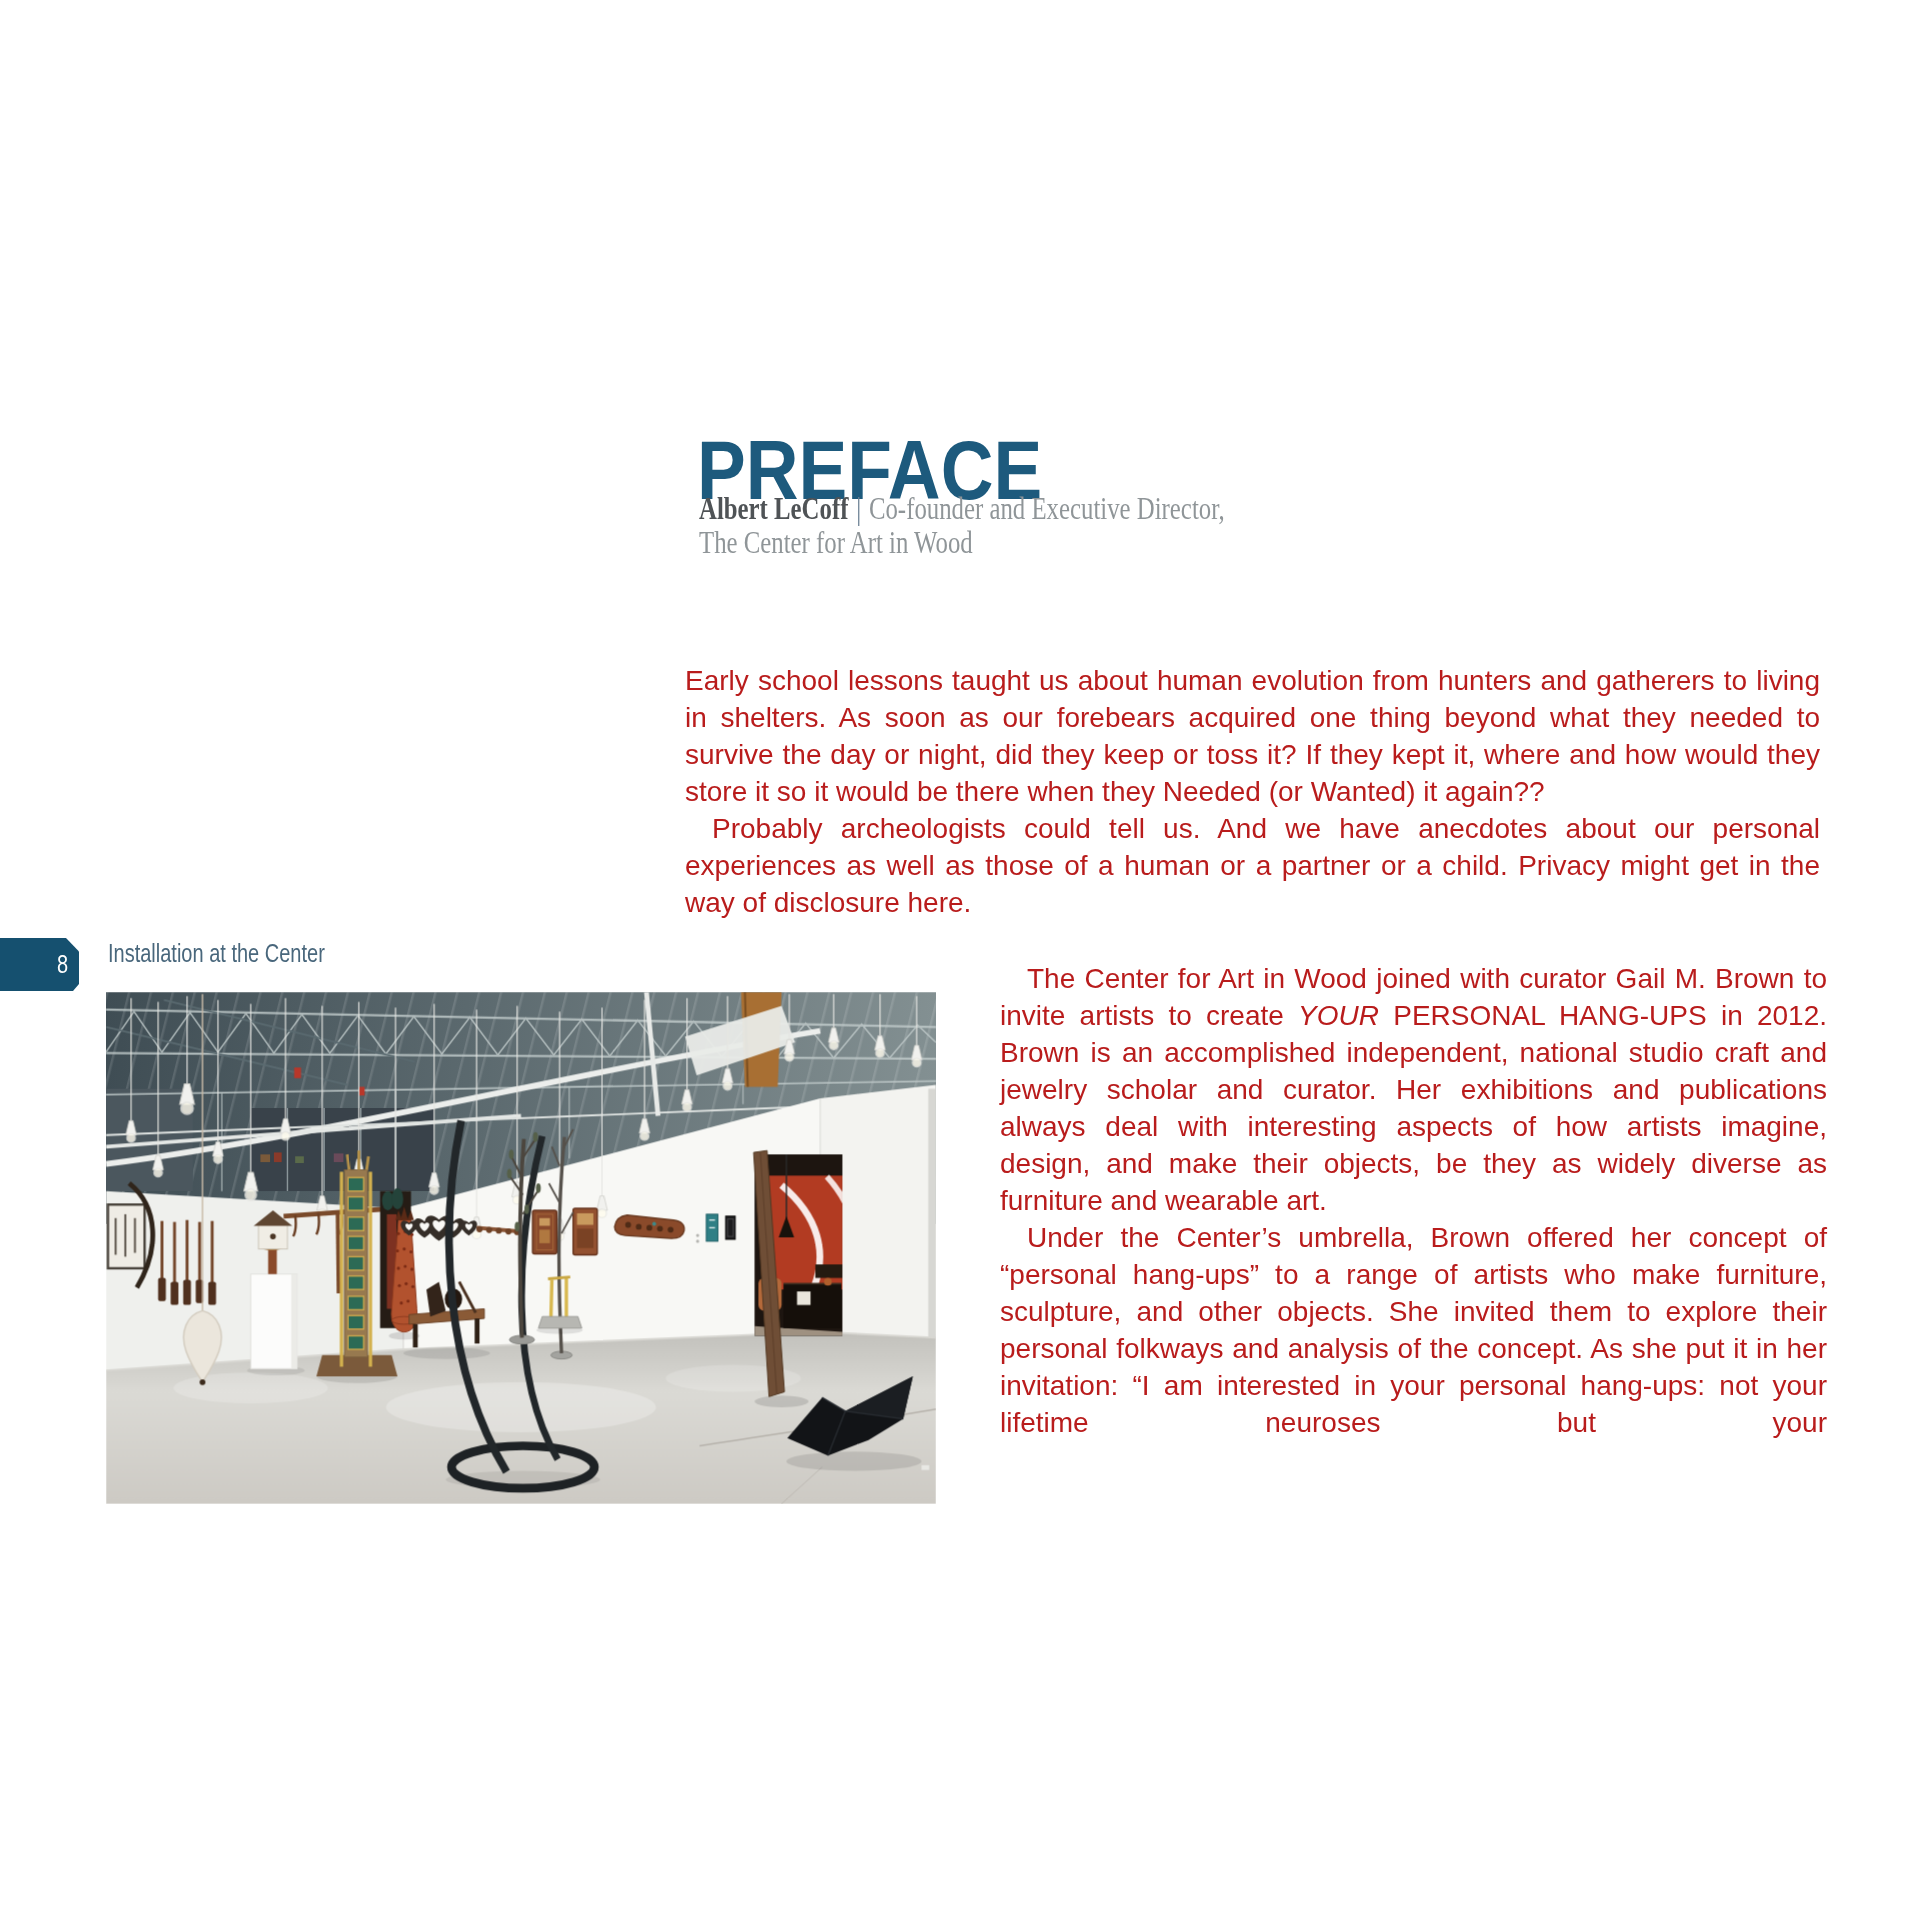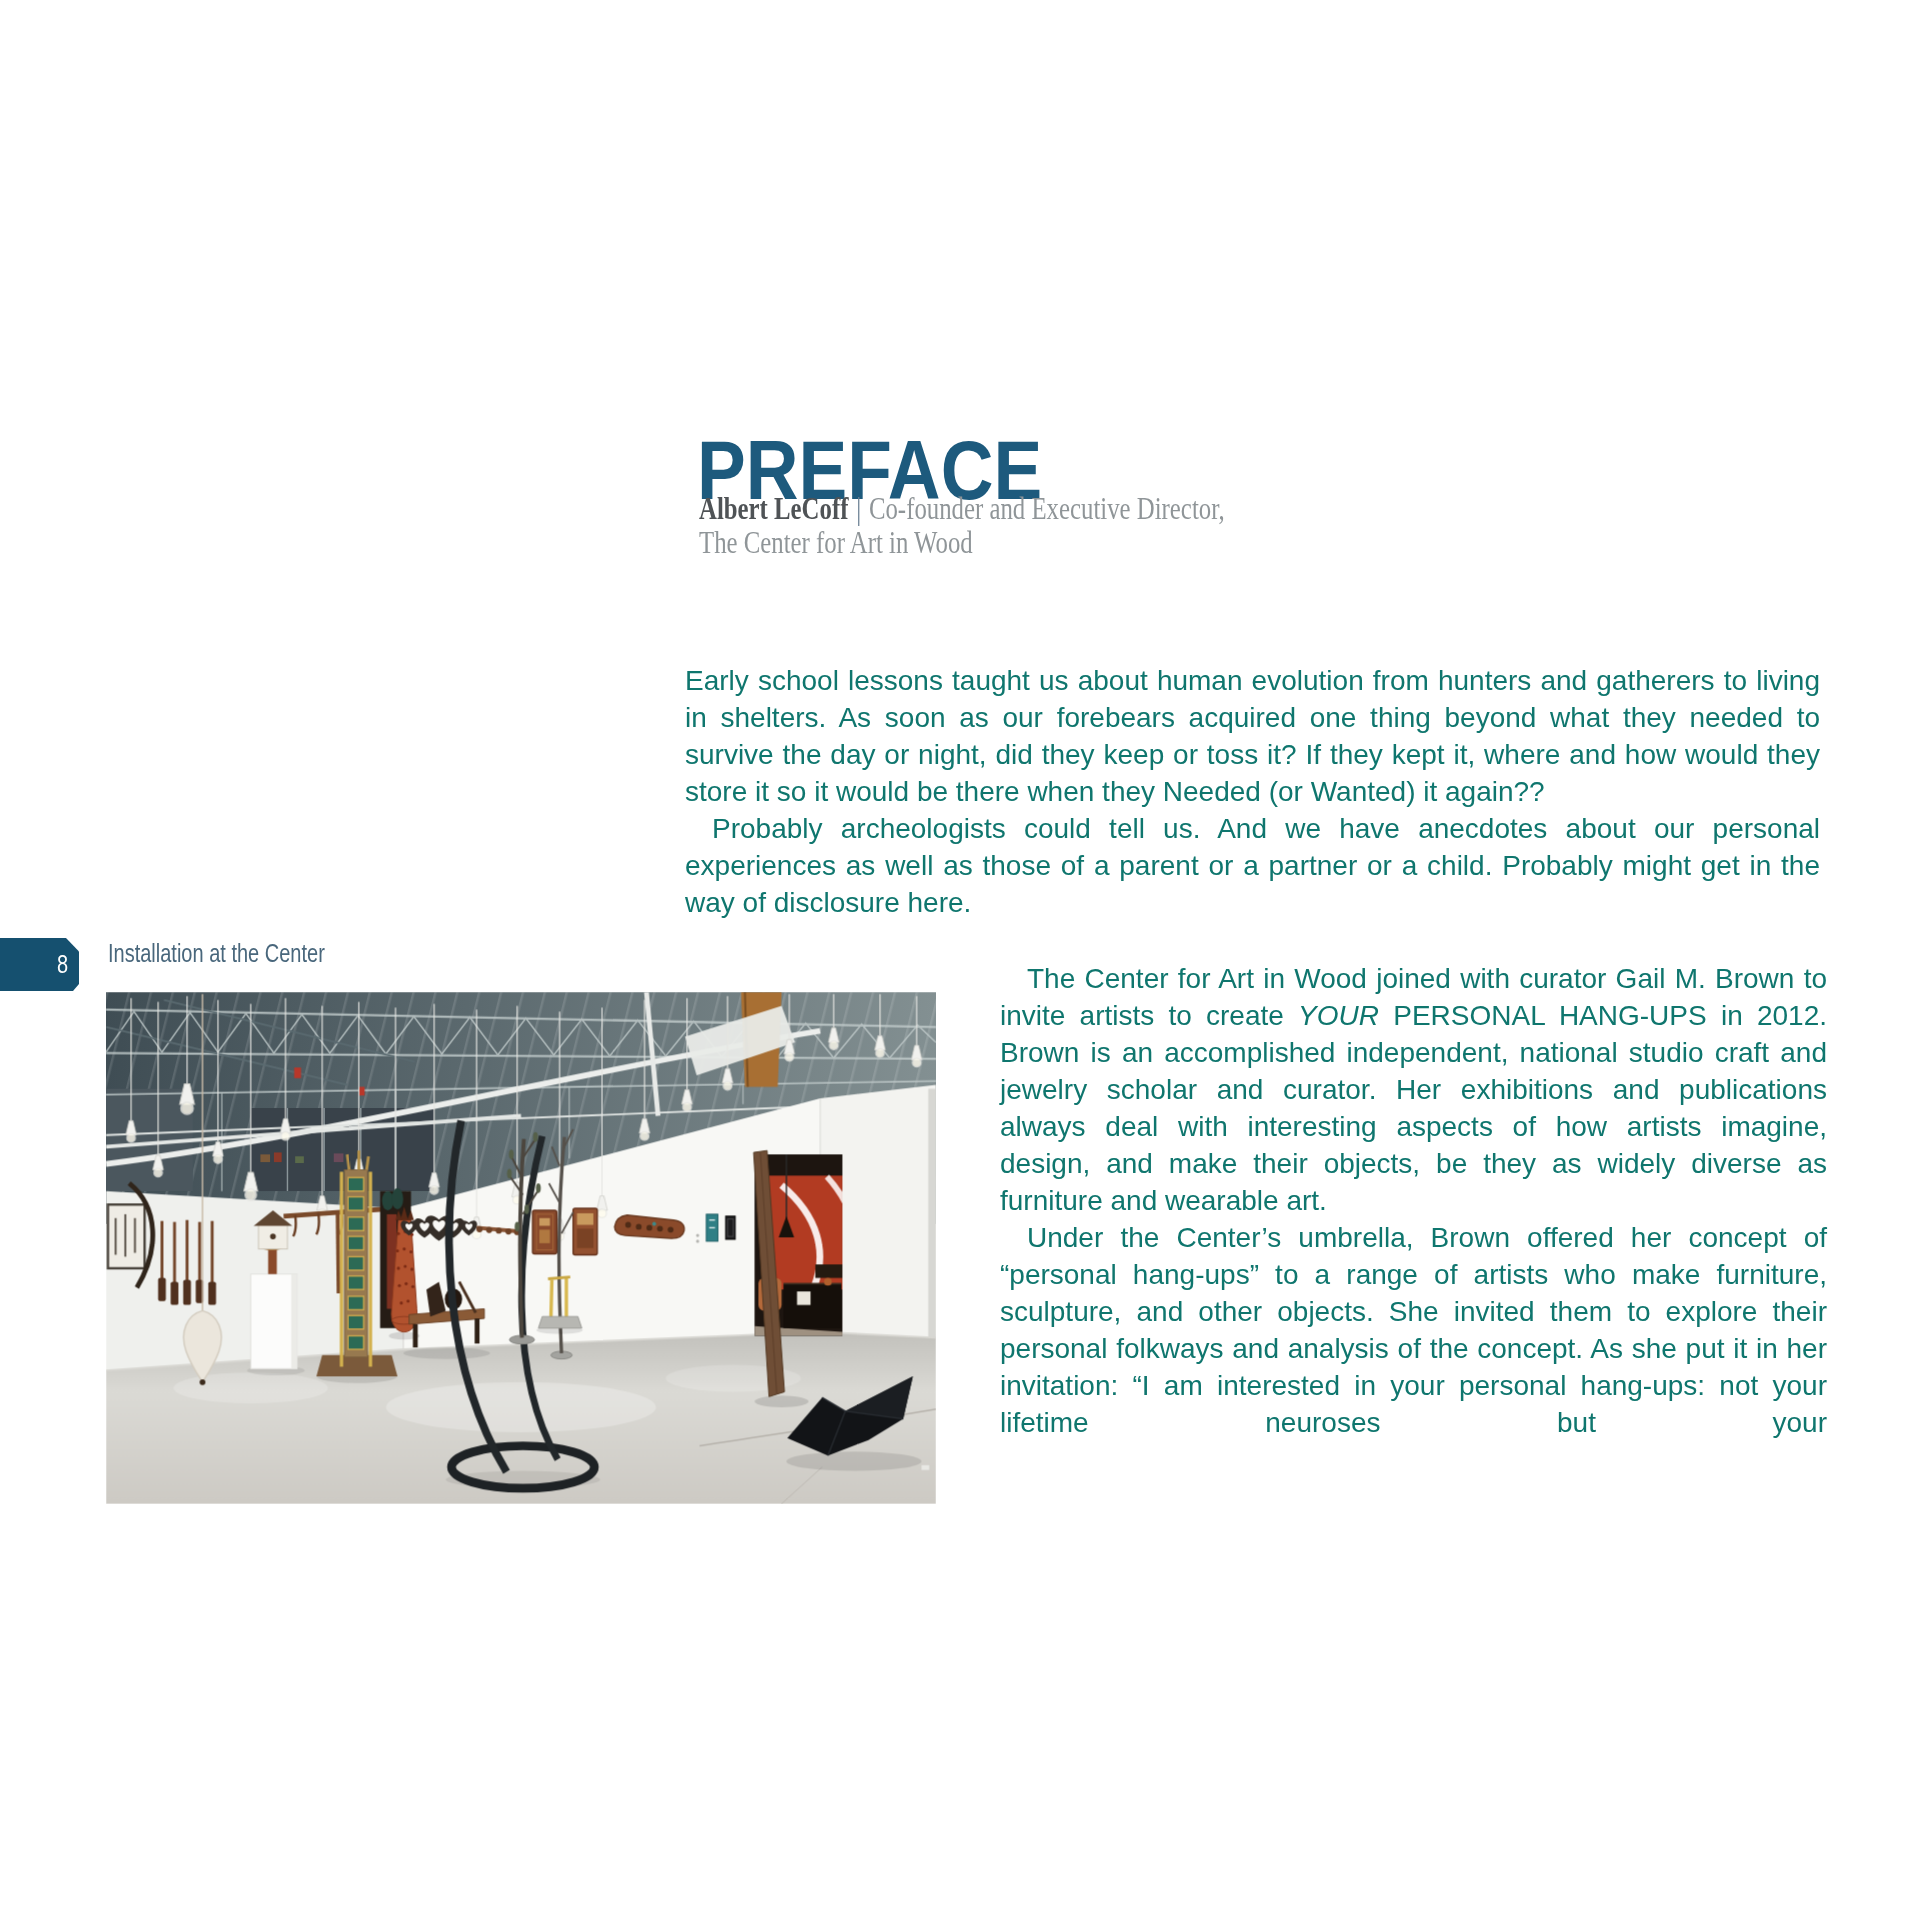--- a/index.html
+++ b/index.html
@@ -9,21 +9,21 @@
   
   .title{position:absolute;left:697px;top:428px;margin:0;
          font-size:84px;line-height:84px;font-weight:bold;color:#1d5a7d;
          transform:scaleX(0.87);transform-origin:0 0;white-space:nowrap;letter-spacing:0;}
   .byline{position:absolute;left:699px;top:492px;font-size:31px;line-height:34px;color:#8f9598;font-family:Liberation Serif, serif;}
   .byline .cline{display:block;transform:scaleX(0.8);transform-origin:0 0;white-space:nowrap;}
   .byline .bname{font-weight:bold;color:#4f5356;}
   .byline .bsep{color:#6b8193;padding:0 9.7px;font-weight:400;}
 
   
-  .col{position:absolute;color:#0f766e;font-size:28px;line-height:37px;
+  .col{position:absolute;color:#b91c1c;font-size:28px;line-height:37px;
        text-align:justify;text-justify:inter-word;}
   .col-a{left:685px;top:662px;width:1135px;}
   .col-b{left:1000px;top:960px;width:827px;}
   .col p{margin:0;}
   .col p.indent{text-indent:27px;}
   .col p.cont{text-align-last:justify;}
   .col em{font-style:italic;}
 
   
   .pagetab{position:absolute;left:0;top:938px;width:79px;height:53px;background:#15506f;
@@ -46,21 +46,21 @@
 
   <h1 class="title">PREFACE</h1>
 
   <div class="byline">
     <span class="cline"><span class="bname">Albert LeCoff</span><span class="bsep">|</span><span class="brole">Co-founder and Executive Director,</span></span>
     <span class="cline">The Center for Art in Wood</span>
   </div>
 
   <section class="col col-a">
     <p class="para">Early school lessons taught us about human evolution from hunters and gatherers to living in shelters. As soon as our forebears acquired one thing beyond what they needed to survive the day or night, did they keep or toss it? If they kept it, where and how would they store it so it would be there when they Needed (or Wanted) it again??</p>
-    <p class="para indent">Probably archeologists could tell us. And we have anecdotes about our personal experiences as well as those of a parent or a partner or a child. Probably might get in the way of disclosure here.</p>
+    <p class="para indent">Probably archeologists could tell us. And we have anecdotes about our personal experiences as well as those of a human or a partner or a child. Privacy might get in the way of disclosure here.</p>
   </section>
 
   <section class="col col-b">
     <p class="para indent"><span>The Center for Art in Wood joined with curator Gail M. Brown to invite artists to create </span><em>YOUR</em><span> PERSONAL HANG-UPS in 2012. Brown is an accomplished independent, national studio craft and jewelry scholar and curator. Her exhibitions and publications always deal with interesting aspects of how artists imagine, design, and make their objects, be they as widely diverse as furniture and wearable art.</span></p>
     <p class="para indent cont">Under the Center’s umbrella, Brown offered her concept of “personal hang-ups” to a range of artists who make furniture, sculpture, and other objects. She invited them to explore their personal folkways and analysis of the concept. As she put it in her invitation: “I am interested in your personal hang-ups: not your lifetime neuroses but your</p>
   </section>
 
   <aside class="pagetab">
     <span class="num">8</span>
   </aside>

